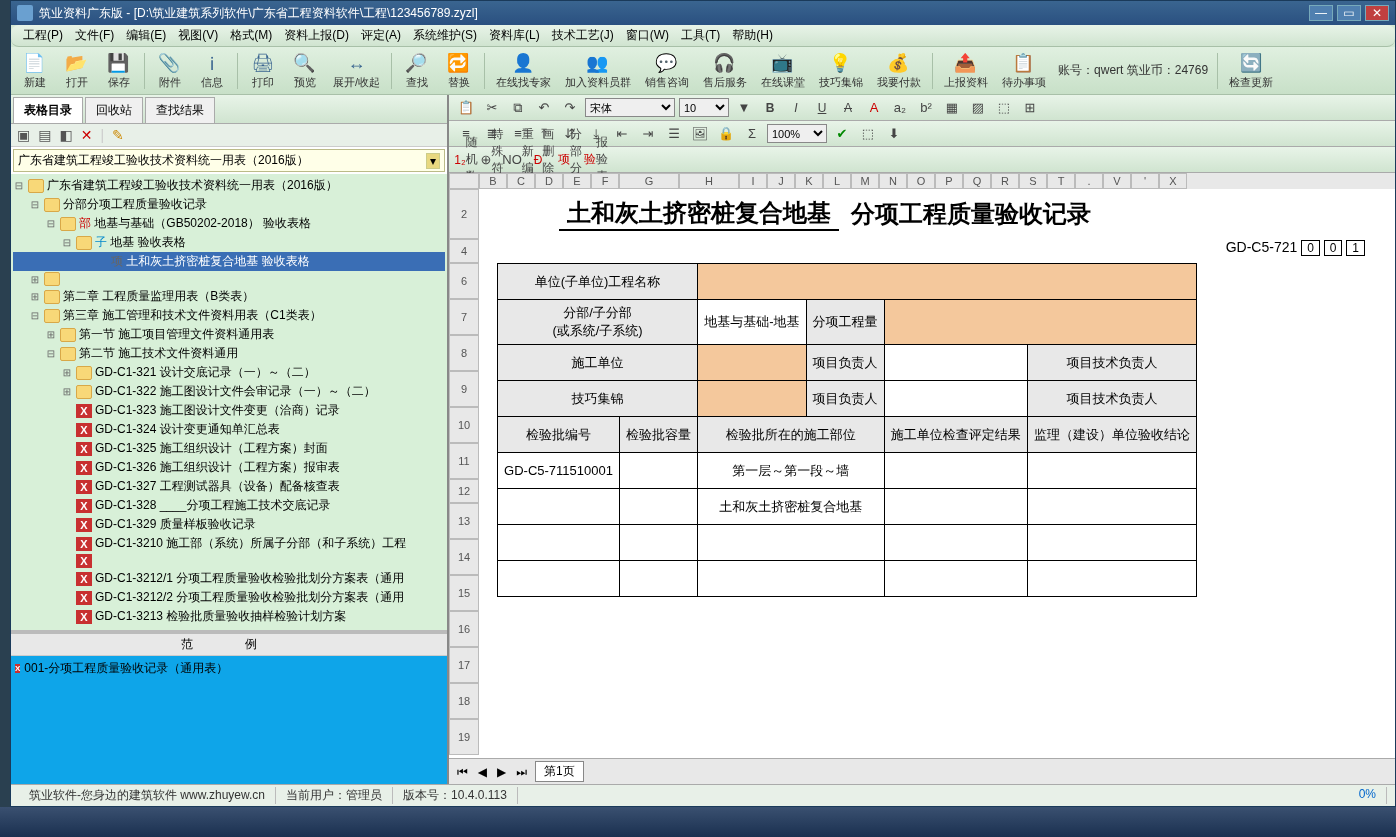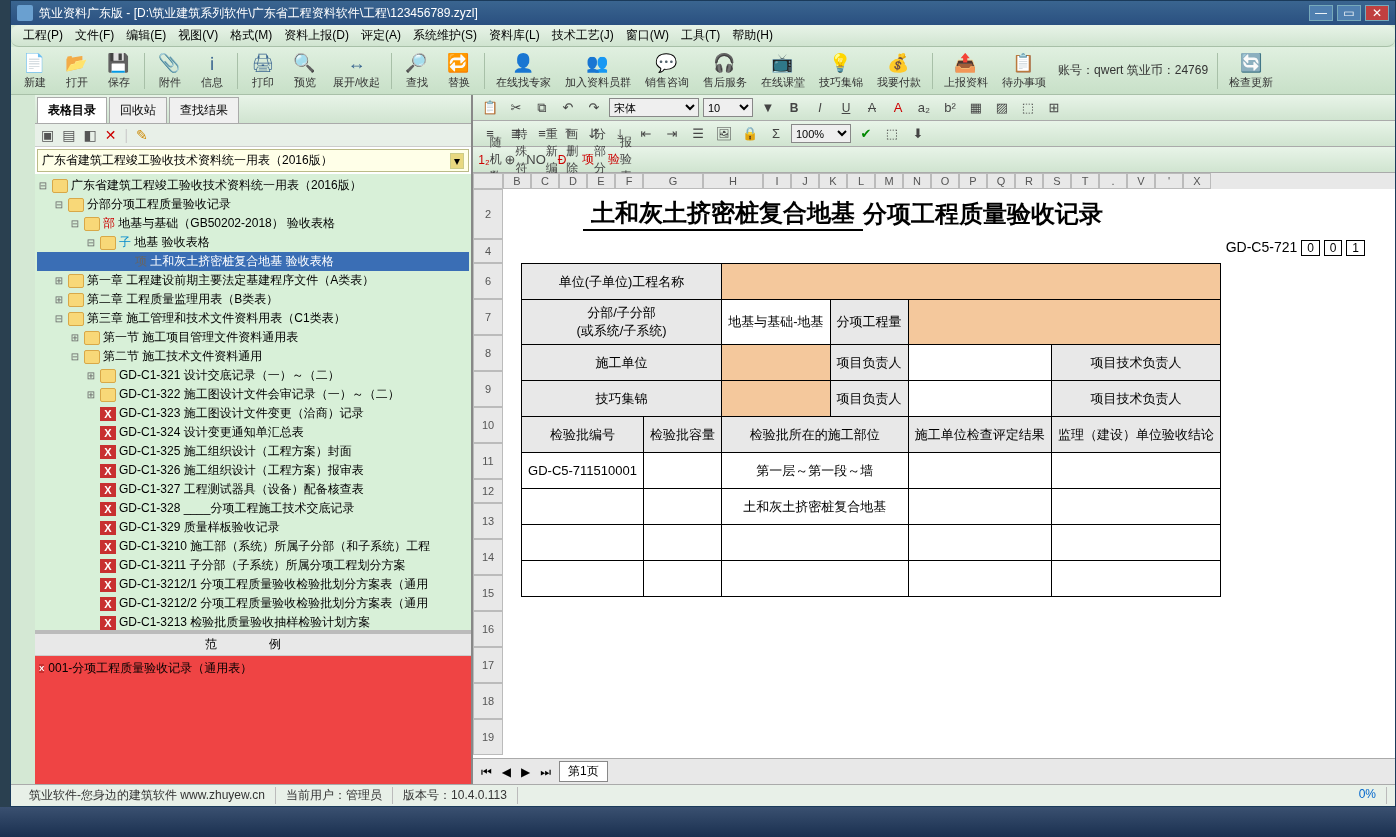--- a/index.html
+++ b/index.html
@@ -11,37 +11,37 @@
 .titlebar .btns div { width: 24px; height: 16px; background: #5080b0; border: 1px solid #7ab; display: flex; align-items: center; justify-content: center; color: #fff; cursor: pointer; }
 .menubar { background: linear-gradient(#e8f4e8, #d0e4d0); height: 22px; display: flex; align-items: center; padding: 0 6px; border-bottom: 1px solid #a8c0a8; border-radius: 8px; }
 .menubar span { padding: 2px 6px; cursor: pointer; }
 .toolbar { background: linear-gradient(#e0f0e0, #c8e0c8); height: 48px; display: flex; align-items: center; padding: 0 4px; border-bottom: 1px solid #a8c0a8; gap: 2px; }
 .tbtn { display: flex; flex-direction: column; align-items: center; justify-content: center; padding: 2px 6px; cursor: pointer; min-width: 40px; }
 .tbtn .ticon { width: 24px; height: 24px; display: flex; align-items: center; justify-content: center; font-size: 18px; color: #3a6590; }
 .tbtn .tlabel { font-size: 11px; color: #333; white-space: nowrap; }
 .tsep { width: 1px; height: 36px; background: #a8c0a8; margin: 0 3px; }
 .tinfo { font-size: 12px; color: #333; padding: 0 4px; white-space: nowrap; }
 .body { flex: 1; display: flex; overflow: hidden; }
-.left { width: 438px; background: #fff; border-right: 2px solid #888; display: flex; flex-direction: column; margin-left: 24px; }
+.left { width: 438px; background: #fff; border-right: 2px solid #888; display: flex; flex-direction: column; }
 .tabs { display: flex; background: linear-gradient(#e8f4e8,#d0e4d0); border-bottom: 1px solid #aaa; }
 .tab { padding: 4px 10px; border: 1px solid #aaa; border-bottom: none; background: #f0f0f0; cursor: pointer; margin-top: 2px; margin-left: 2px; }
 .tab.active { background: #fff; font-weight: bold; }
 .minibar { background: #e8f0e8; padding: 3px 6px; display: flex; gap: 8px; border-bottom: 1px solid #ccc; }
 .minibar span { cursor: pointer; font-size: 14px; color: #555; }
 .dropdown { margin: 2px; padding: 2px 4px; border: 1px solid #bb8; background: #ffffe8; display: flex; justify-content: space-between; align-items: center; }
 .dropdown .arr { background: #e8d880; padding: 0 3px; border: 1px solid #cc8; cursor: pointer; }
 .tree { flex: 1; overflow: auto; background: #d8f0d8; padding: 2px; }
 .tn { white-space: nowrap; padding: 1px 0; display: flex; align-items: center; cursor: pointer; }
 .tn.sel { background: #3a6eb5; color: #fff; }
 .tn .exp { width: 12px; text-align: center; color: #666; font-size: 10px; }
 .tn .ficon { width: 16px; height: 14px; margin: 0 3px; display: inline-flex; align-items: center; justify-content: center; font-size: 11px; }
 .fold { background: #f8d878; border: 1px solid #d8a848; border-radius: 2px; }
 .xls { background: #c83030; color: #fff; font-size: 8px; font-weight: bold; }
 .splith { height: 4px; background: #bbb; cursor: row-resize; }
-.bottom-panel { height: 150px; background: #ef4444; display: flex; flex-direction: column; }
+.bottom-panel { height: 150px; background: #0ea5e9; display: flex; flex-direction: column; }
 .bp-hdr { background: #e8e8e8; text-align: center; padding: 2px; border-bottom: 1px solid #ccc; letter-spacing: 20px; }
 .right { flex: 1; background: #f4f4f4; display: flex; flex-direction: column; }
 .fmt-bar { background: linear-gradient(#e8f4e8,#d0e4d0); padding: 2px 6px; display: flex; align-items: center; gap: 4px; border-bottom: 1px solid #aaa; flex-wrap: wrap; min-height: 26px; }
 .fmt-bar .fb { width: 22px; height: 20px; border: 1px solid transparent; display: flex; align-items: center; justify-content: center; cursor: pointer; font-size: 13px; color: #444; }
 .fb-wide { width: auto; padding: 0 3px; }
 .fmt-bar select, .fmt-bar input { font-size: 11px; height: 19px; border: 1px solid #888; }
 .sheet-area { flex: 1; background: #fff; overflow: auto; position: relative; }
 .colhdr { display: flex; background: #e8e8e8; position: sticky; top: 0; }
 .colhdr div { border: 1px solid #bbb; text-align: center; font-size: 11px; color: #555; padding: 1px 0; }
 .colhdr .ch-corner { width: 30px; }
@@ -219,21 +219,20 @@
             <span><span style="color:#08c">子</span> 地基 验收表格</span>
           </div>
           <div class="tn sel" style="padding-left: 64px; align-items: flex-end;">
             <span class="exp"></span>
             <span class="ficon "></span>
             <span><span style="color:#666">项</span> 土和灰土挤密桩复合地基 验收表格</span>
           </div>
           <div class="tn" style="padding-left: 16px;">
             <span class="exp">⊞</span>
             <span class="ficon fold"></span>
-            <span>第一章 工程建设前期主要法定基建程序文件（A类表）</span>
           </div>
           <div class="tn" style="padding-left: 16px;">
             <span class="exp">⊞</span>
             <span class="ficon fold"></span>
             <span>第二章 工程质量监理用表（B类表）</span>
           </div>
           <div class="tn" style="padding-left: 16px;">
             <span class="exp">⊟</span>
             <span class="ficon fold"></span>
             <span>第三章 施工管理和技术文件资料用表（C1类表）</span>
@@ -294,21 +293,20 @@
             <span>GD-C1-329 质量样板验收记录</span>
           </div>
           <div class="tn" style="padding-left: 48px;">
             <span class="exp"></span>
             <span class="ficon xls">X</span>
             <span>GD-C1-3210 施工部（系统）所属子分部（和子系统）工程</span>
           </div>
           <div class="tn" style="padding-left: 48px;">
             <span class="exp"></span>
             <span class="ficon xls">X</span>
-            <span>GD-C1-3211 子分部（子系统）所属分项工程划分方案</span>
           </div>
           <div class="tn" style="padding-left: 48px;">
             <span class="exp"></span>
             <span class="ficon xls">X</span>
             <span>GD-C1-3212/1 分项工程质量验收检验批划分方案表（通用</span>
           </div>
           <div class="tn" style="padding-left: 48px;">
             <span class="exp"></span>
             <span class="ficon xls">X</span>
             <span>GD-C1-3212/2 分项工程质量验收检验批划分方案表（通用</span>
@@ -423,21 +421,21 @@
             <div class="ch">.</div>
             <div class="ch">V</div>
             <div class="ch">'</div>
             <div class="ch">X</div>
           </div>
         <div id="sheet-body">
             <div style="display:flex">
               <div class="rowhdr" style="height:50px">2</div>
               <div style="flex:1;display:flex;align-items:center;padding-left:80px">
                 <span style="font-size:24px;font-weight:bold;border-bottom:2px solid #000;padding:0 8px">土和灰土挤密桩复合地基</span>
-                <span style="font-size:24px;font-weight:bold;">分项工程质量验收记录</span>
+                <span style="font-size:24px;font-weight:bold;margin-left:12px">分项工程质量验收记录</span>
               </div>
             </div>
             <div style="display:flex">
               <div class="rowhdr" style="height:24px">4</div>
               <div style="flex:1;text-align:right;padding-right:30px;font-weight:normal;font-size:14px">GD-C5-721 <span style="border:1px solid #000;padding:0 5px">0</span> <span style="border:1px solid #000;padding:0 5px">0</span> <span style="border:1px solid #000;padding:0 5px">1</span></div>
             </div>
             <div style="position:relative">
               <div style="position:absolute;left:0;top:0">
                 <div class="rowhdr" style="height:36px">6</div>
                 <div class="rowhdr" style="height:36px">7</div>

